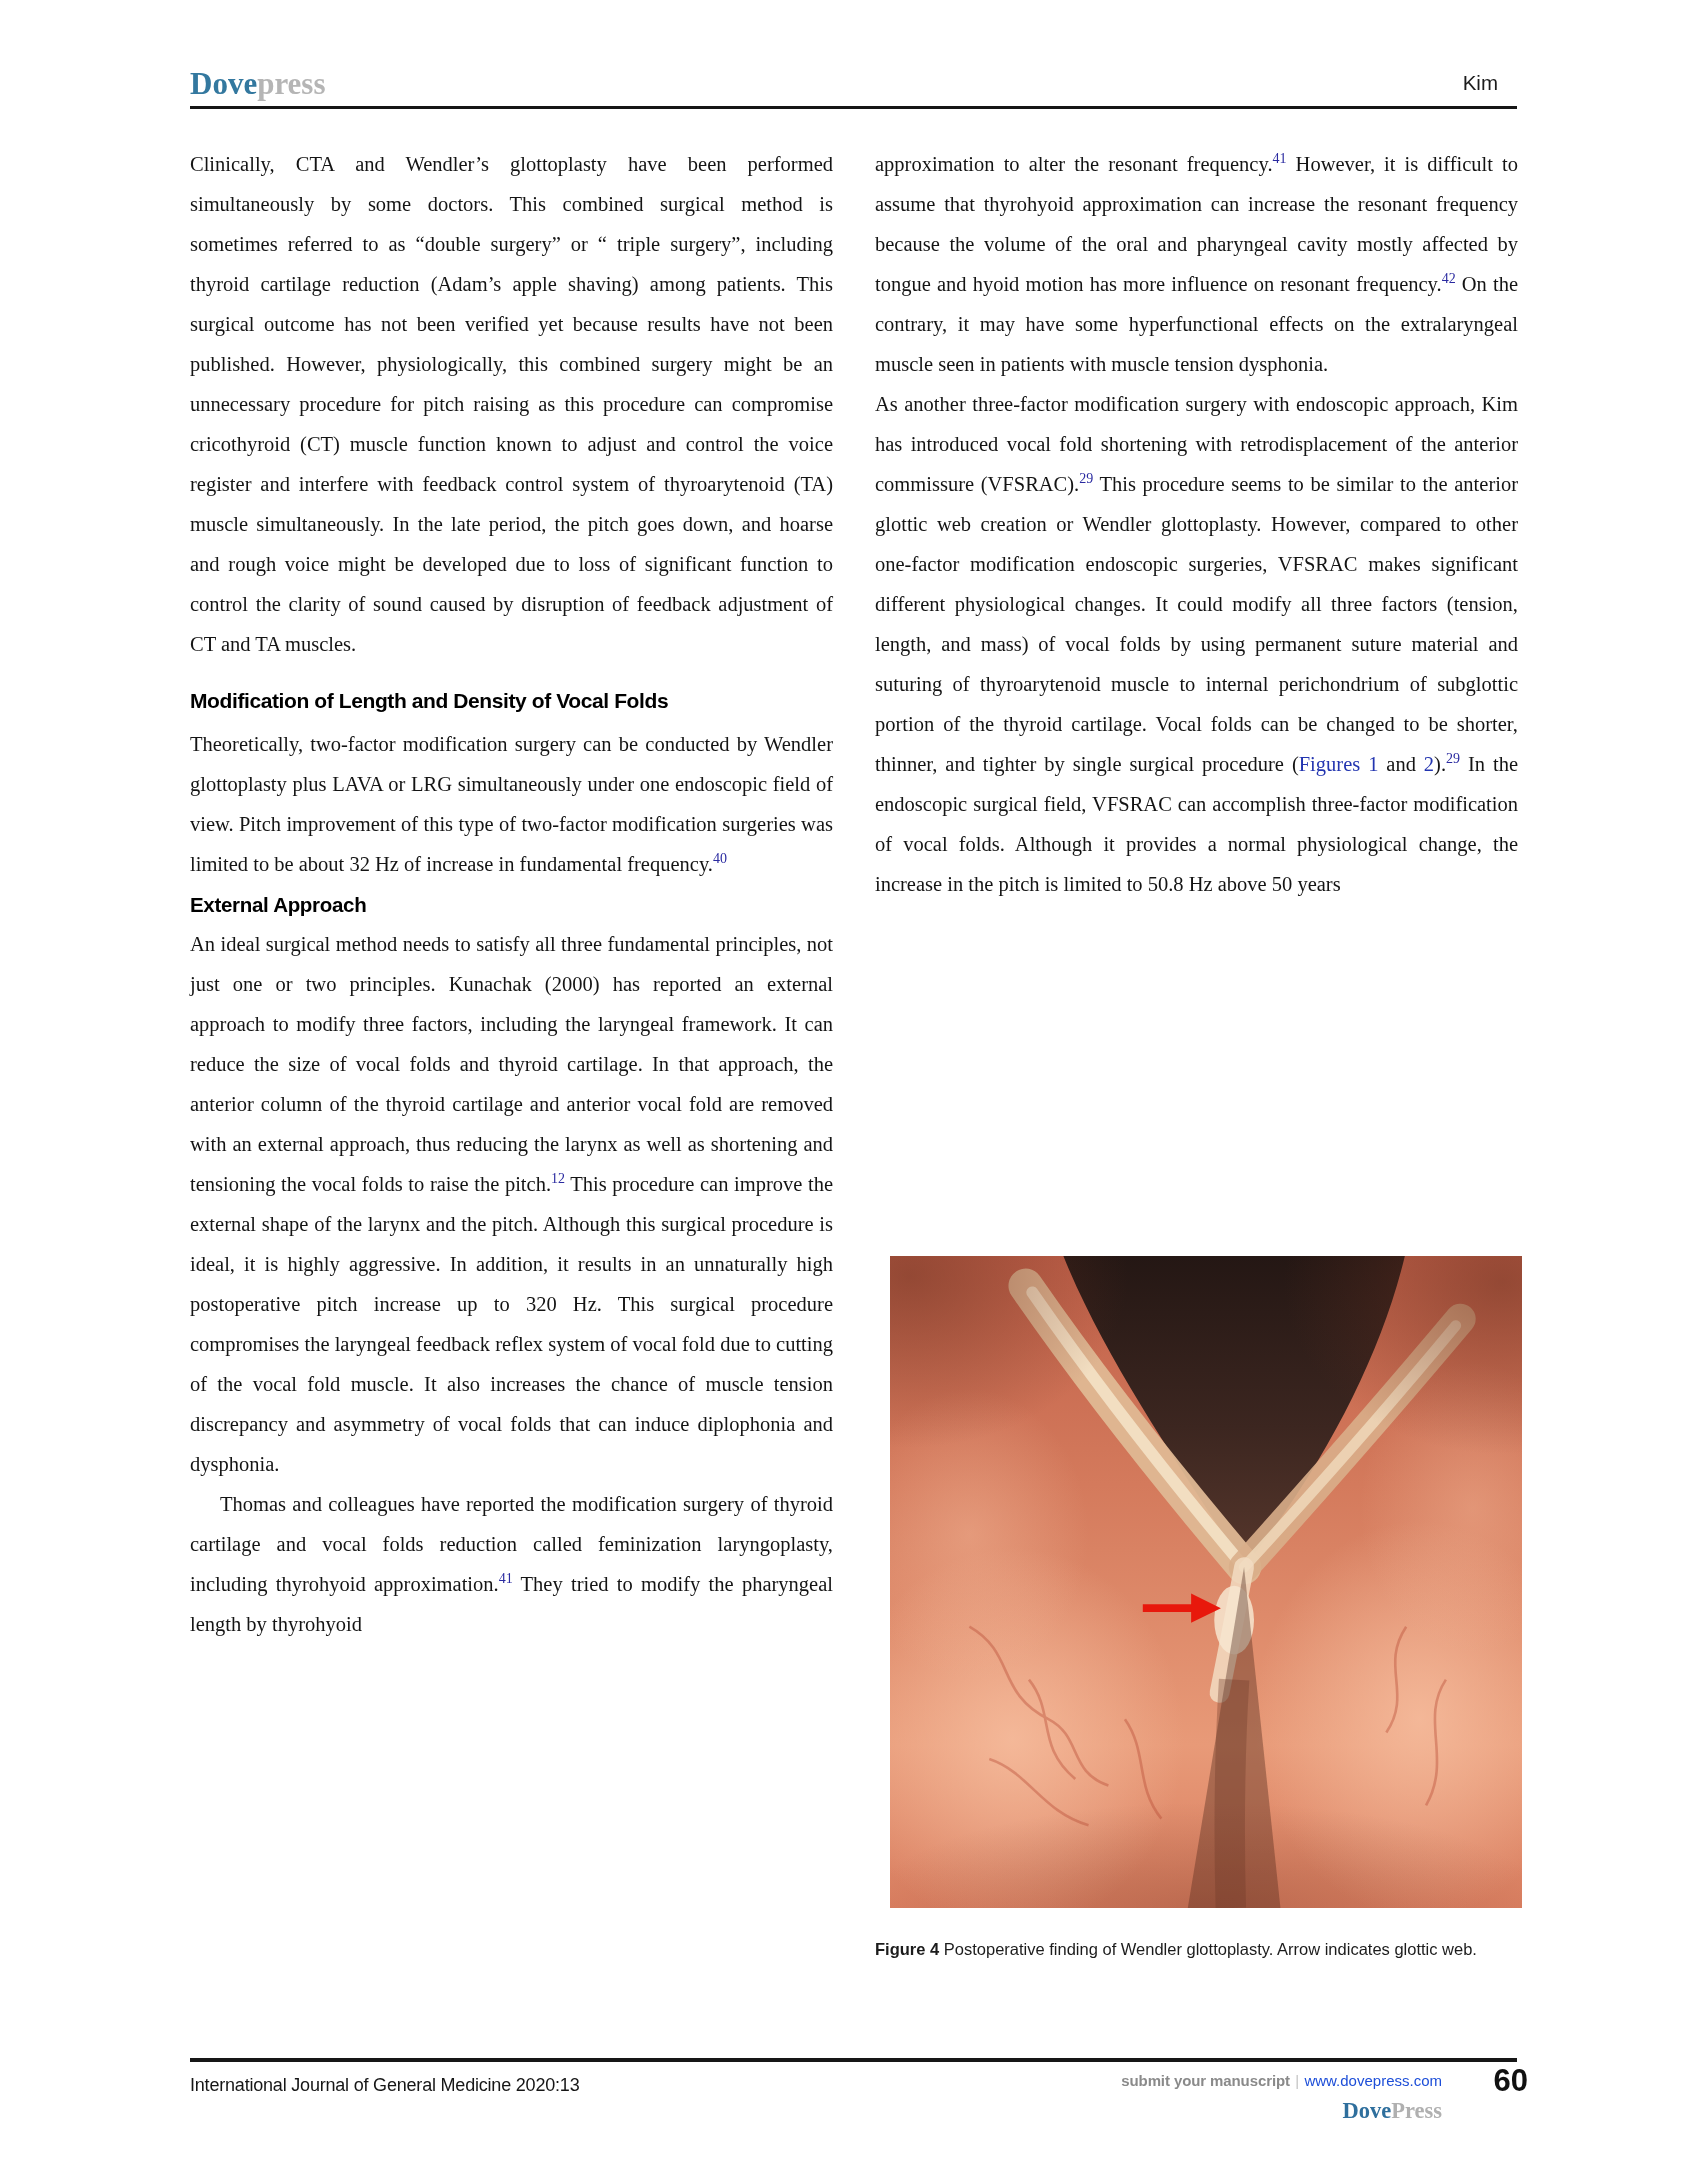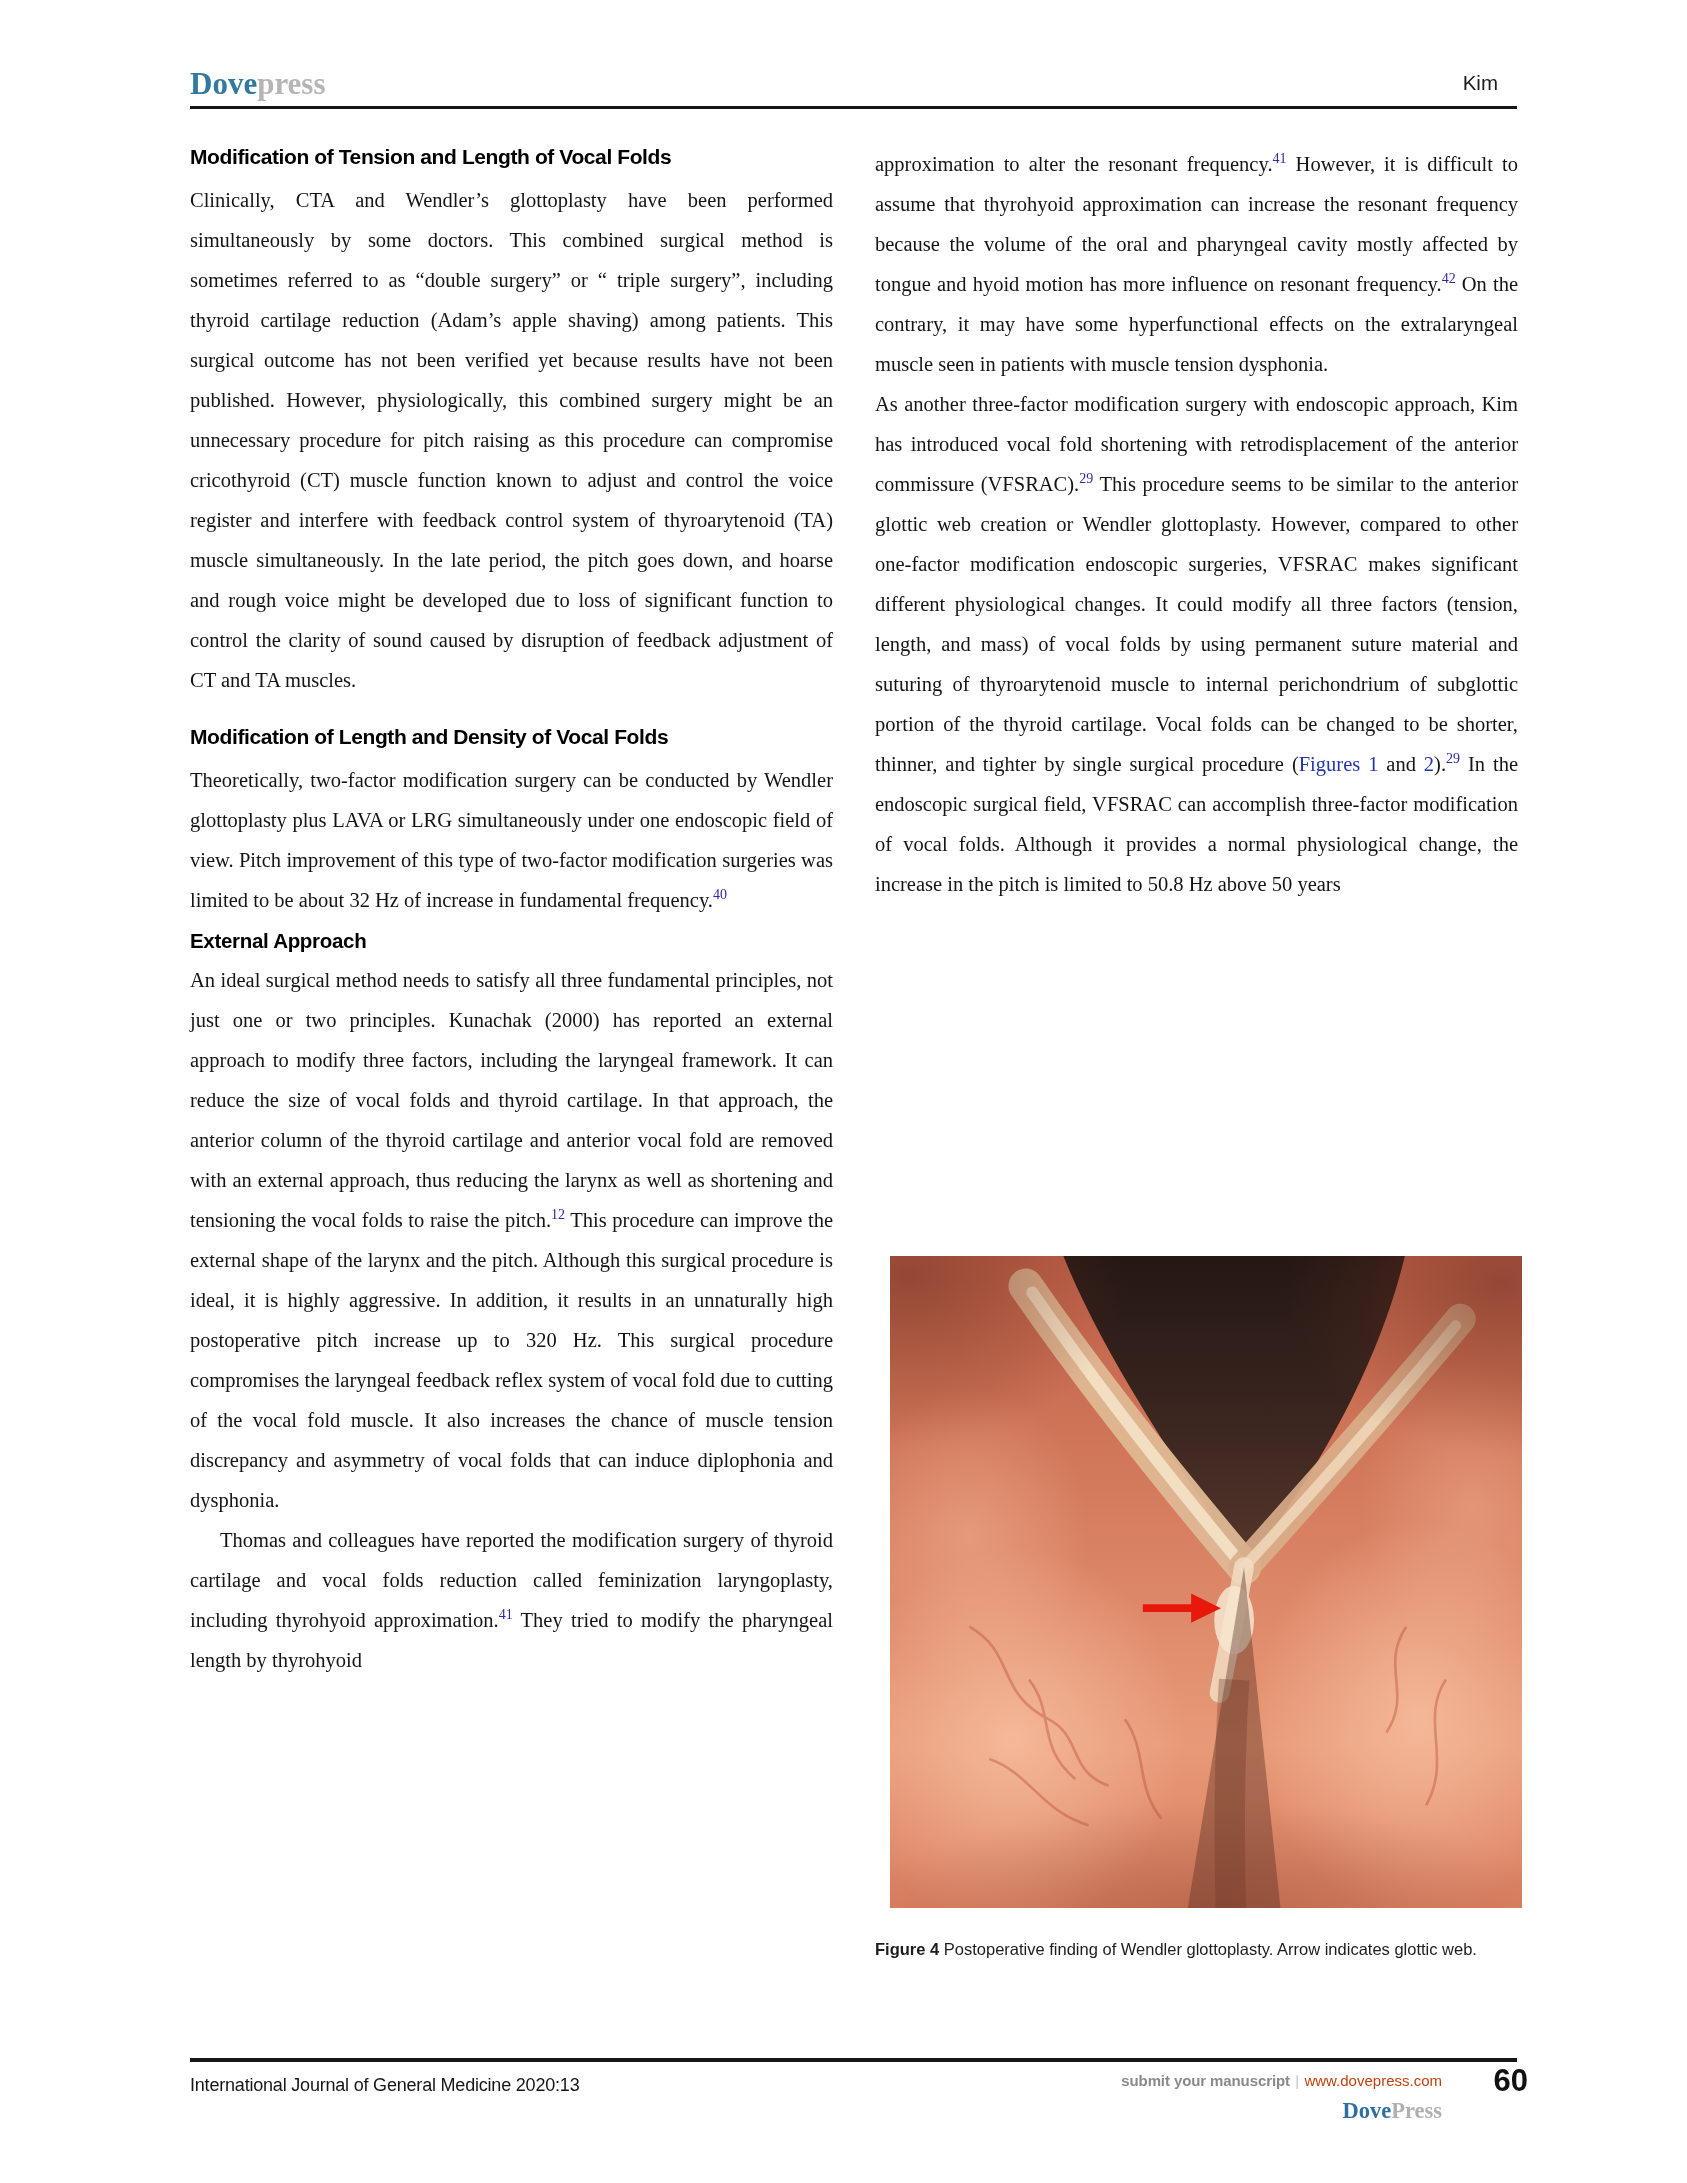--- a/index.html
+++ b/index.html
@@ -34,37 +34,36 @@
   .figure-wrap{position:absolute;left:890px;top:1256px;width:632px;height:652px;}
   .figure-wrap svg{display:block;width:100%;height:100%;}
   .caption{position:absolute;left:875px;top:1937px;width:647px;font-family:"Liberation Sans",sans-serif;font-size:16.5px;line-height:24.5px;color:#1c1c1c;text-align:justify;}
   .caption b{font-weight:700;}
   
   .ftr-rule{position:absolute;left:190px;width:1327px;top:2058px;height:4px;background:#161616;}
   .ftr-journal{position:absolute;left:190px;top:2075px;font-family:"Liberation Sans",sans-serif;font-size:18px;letter-spacing:-0.2px;color:#161616;}
   .ftr-right{position:absolute;right:245px;top:2072px;text-align:right;font-family:"Liberation Sans",sans-serif;}
   .ftr-submit{font-size:15px;font-weight:700;color:#8a8a8a;letter-spacing:-0.1px;}
   .ftr-div{font-size:15px;color:#c4c4c4;font-weight:400;padding:0 5.3px;}
-  .ftr-site{font-size:15px;color:#c2410c;font-weight:400;}
+  .ftr-site{font-size:15px;color:#1d4ed8;font-weight:400;}
   .ftr-dovepress{margin-top:9.3px;font-family:"Liberation Serif",serif;font-size:22.5px;font-weight:bold;}
   .ftr-dovepress .dove{color:#2f6f9d;}
   .ftr-dovepress .press{color:#b0b0b0;}
   .ftr-page{position:absolute;right:159px;top:2063px;font-family:"Liberation Sans",sans-serif;font-size:31px;font-weight:700;color:#111;}
 </style>
 </head>
 <body>
 
 <div class="hdr-logo">
   <span class="dove">Dove</span><span class="press">press</span>
 </div>
 <div class="hdr-author">Kim</div>
 <div class="hdr-rule"></div>
 
 <div class="col col-left">
-  <h3 class="sec first">Modification of Tension and Length of Vocal Folds</h3>
   <p>Clinically, CTA and Wendler’s glottoplasty have been performed simultaneously by some doctors. This combined surgical method is sometimes referred to as “double surgery” or “ triple surgery”, including thyroid cartilage reduction (Adam’s apple shaving) among patients. This surgical outcome has not been verified yet because results have not been published. However, physiologically, this combined surgery might be an unnecessary procedure for pitch raising as this procedure can compromise cricothyroid (CT) muscle function known to adjust and control the voice register and interfere with feedback control system of thyroarytenoid (TA) muscle simultaneously. In the late period, the pitch goes down, and hoarse and rough voice might be developed due to loss of significant function to control the clarity of sound caused by disruption of feedback adjustment of CT and TA muscles.</p>
 
   <h3 class="sec">Modification of Length and Density of Vocal Folds</h3>
   <p>Theoretically, two-factor modification surgery can be conducted by Wendler glottoplasty plus LAVA or LRG simultaneously under one endoscopic field of view. Pitch improvement of this type of two-factor modification surgeries was limited to be about 32 Hz of increase in fundamental frequency.<sup class="ref">40</sup></p>
 
   <h4 class="sub">External Approach</h4>
   <p>An ideal surgical method needs to satisfy all three fundamental principles, not just one or two principles. Kunachak (2000) has reported an external approach to modify three factors, including the laryngeal framework. It can reduce the size of vocal folds and thyroid cartilage. In that approach, the anterior column of the thyroid cartilage and anterior vocal fold are removed with an external approach, thus reducing the larynx as well as shortening and tensioning the vocal folds to raise the pitch.<sup class="ref">12</sup> This procedure can improve the external shape of the larynx and the pitch. Although this surgical procedure is ideal, it is highly aggressive. In addition, it results in an unnaturally high postoperative pitch increase up to 320 Hz. This surgical procedure compromises the laryngeal feedback reflex system of vocal fold due to cutting of the vocal fold muscle. It also increases the chance of muscle tension discrepancy and asymmetry of vocal folds that can induce diplophonia and dysphonia.</p>
   <p class="indent">Thomas and colleagues have reported the modification surgery of thyroid cartilage and vocal folds reduction called feminization laryngoplasty, including thyrohyoid approximation.<sup class="ref">41</sup> They tried to modify the pharyngeal length by thyrohyoid</p>
 </div>
 

